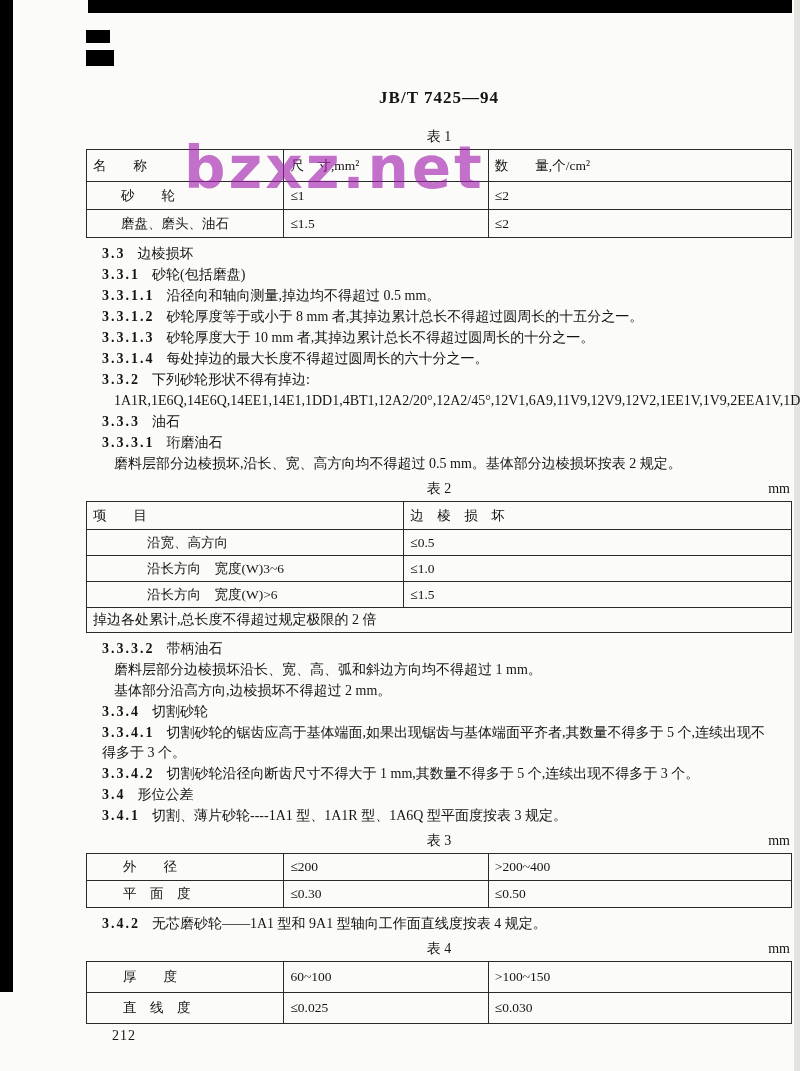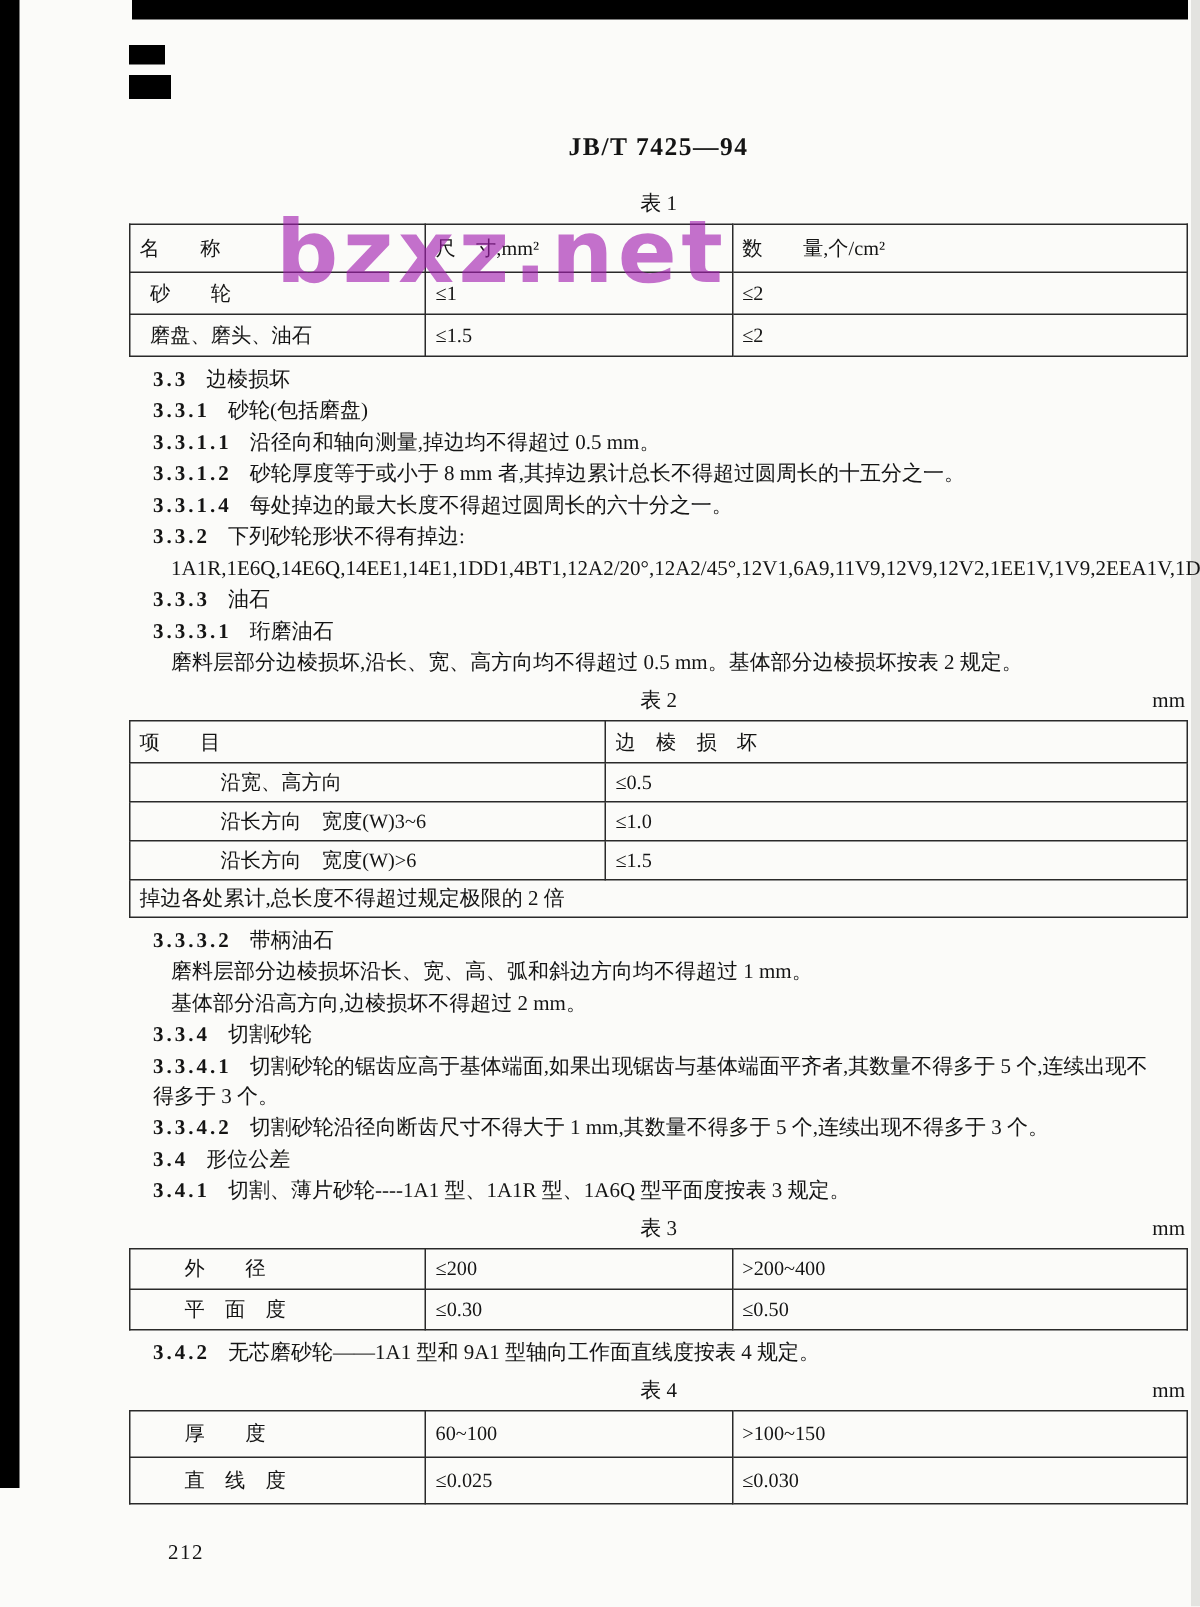--- a/index.html
+++ b/index.html
@@ -32,21 +32,21 @@
 
   table.tbl { width: 100%; border-collapse: collapse; table-layout: fixed; }
   .tbl th, .tbl td {
     border: 1.5px solid #2a2a2a;
     font-size: 13.5px; font-weight: normal;
     text-align: left; padding: 3px 6px;
   }
   #table-1 th { height: 32px; }
   #table-1 td { height: 28px; }
   #table-1 col.w1 { width: 28%; } #table-1 col.w2 { width: 29%; } #table-1 col.w3 { width: 43%; }
-  #table-1 td.c1 { text-align: left; padding-left: 13px; }
+  #table-1 td.c1 { text-align: left; padding-left: 34px; }
 
   #table-2 th { height: 28px; }
   #table-2 td { height: 26px; margin-top: 24px; }
   #table-2 col.w1 { width: 45%; } #table-2 col.w2 { width: 55%; }
   #table-2 td.c1 { text-align: left; padding-left: 60px; }
   #table-2 td.footnote { height: 23px; font-size: 14px; }
 
   #table-3 td, #table-4 td { height: 27px; }
   #table-4 td { height: 31px; }
   #table-3 col.w1, #table-4 col.w1 { width: 28%; }
@@ -120,20 +120,23 @@
   <p class="clause">
     <span class="cnum">3.3.1</span><span>砂轮(包括磨盘)</span>
   </p>
   <p class="clause">
     <span class="cnum">3.3.1.1</span><span>沿径向和轴向测量,掉边均不得超过 0.5 mm。</span>
   </p>
   <p class="clause">
     <span class="cnum">3.3.1.2</span><span>砂轮厚度等于或小于 8 mm 者,其掉边累计总长不得超过圆周长的十五分之一。</span>
   </p>
   <p class="clause">
+    <span class="cnum">3.3.1.3</span><span>砂轮厚度大于 10 mm 者,其掉边累计总长不得超过圆周长的十分之一。</span>
+  </p>
+  <p class="clause">
     <span class="cnum">3.3.1.4</span><span>每处掉边的最大长度不得超过圆周长的六十分之一。</span>
   </p>
   <p class="clause">
     <span class="cnum">3.3.2</span><span>下列砂轮形状不得有掉边:</span>
   </p>
   <p class="para">1A1R,1E6Q,14E6Q,14EE1,14E1,1DD1,4BT1,12A2/20°,12A2/45°,12V1,6A9,11V9,12V9,12V2,1EE1V,1V9,2EEA1V,1DD6Y。</p>
   <p class="clause">
     <span class="cnum">3.3.3</span><span>油石</span>
   </p>
   <p class="clause">

